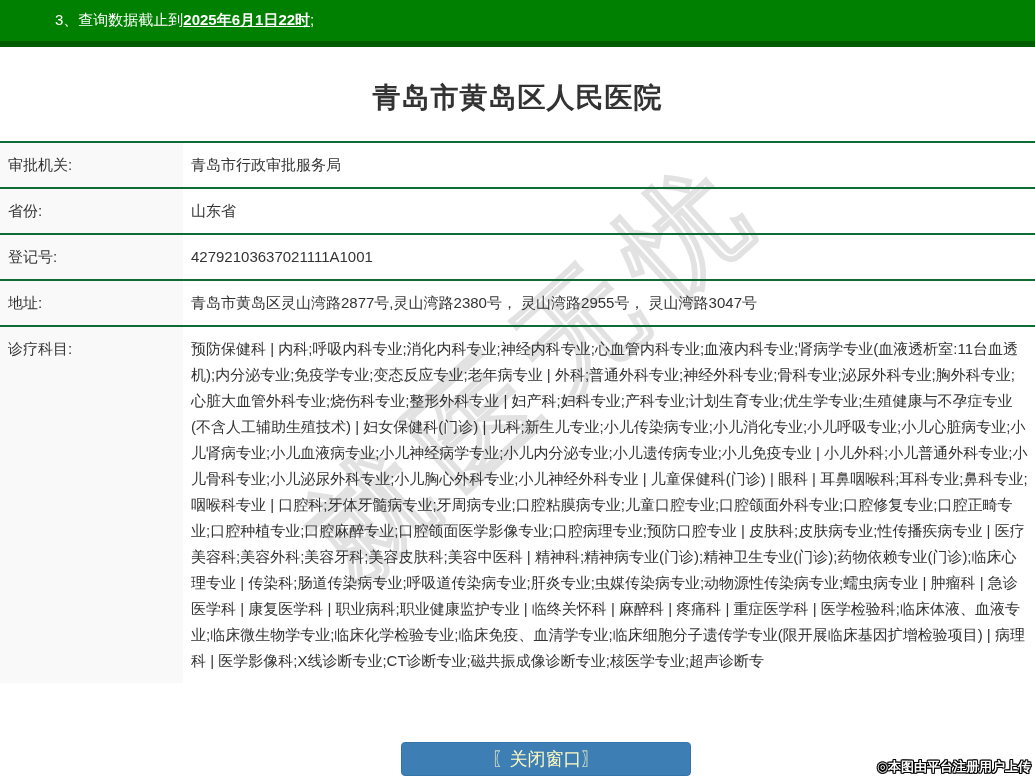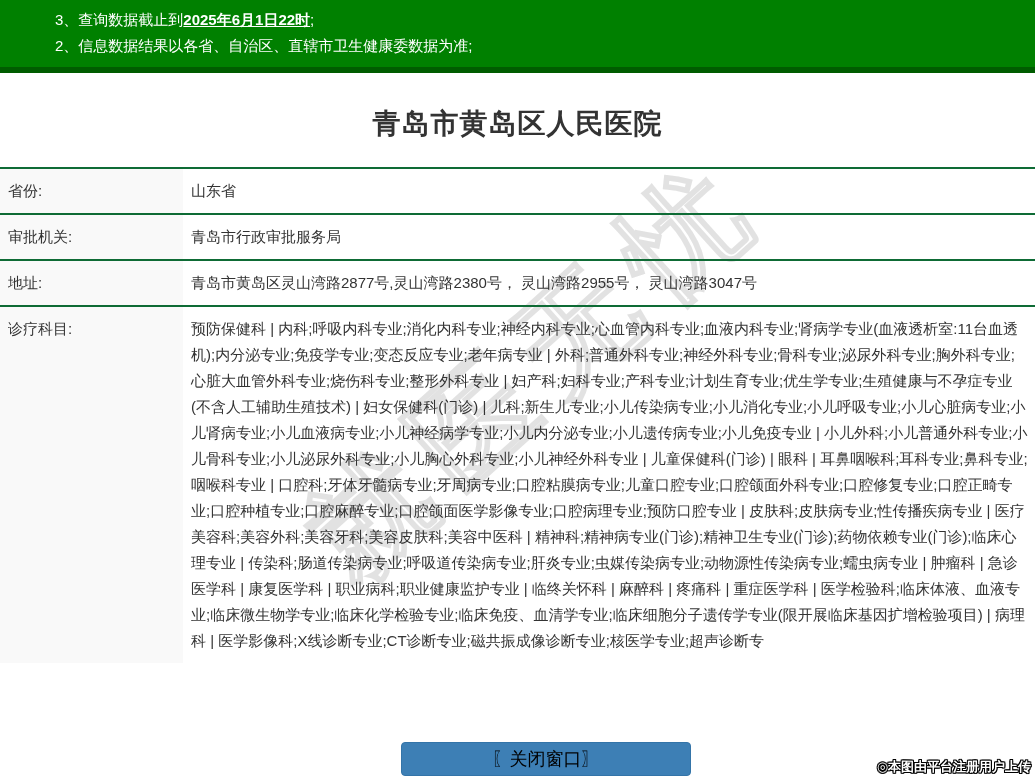--- a/index.html
+++ b/index.html
@@ -98,21 +98,21 @@
   .close-button {
     position: absolute;
     left: 50%;
     bottom: 3px;
     transform: translateX(-50%) translateX(28px);
     width: 290px;
     height: 34px;
     background: #3d7fb5;
     border: 1px solid #3474a8;
     border-radius: 4px;
-    color: #000000;
+    color: #fef9c3;
     font-size: 18px;
     line-height: 32px;
     text-align: center;
     cursor: pointer;
     font-family: inherit;
   }
   .attribution {
     position: absolute;
     right: 4px;
     bottom: 3px;
@@ -126,33 +126,36 @@
 </style>
 </head>
 <body>
 
 <div class="page">
 
   <div class="watermark">就医无忧</div>
 
   <div class="notice-bar">
     <div class="notice-line"><span>3、查询数据截止到</span><b>2025年6月1日22时</b><span>;</span></div>
-    <div class="notice-line"><span>2、信息数据结果以各省、自治区、直辖市卫生健康委数据为准;</span></div>
   </div>
 
   <h1 class="page-title">青岛市黄岛区人民医院</h1>
 
   <div class="info-table">
     <div class="info-row">
+      <div class="cell-label">审批机关:</div>
+      <div class="cell-value">青岛市行政审批服务局</div>
+    </div>
+    <div class="info-row">
       <div class="cell-label">省份:</div>
       <div class="cell-value">山东省</div>
     </div>
     <div class="info-row">
-      <div class="cell-label">审批机关:</div>
-      <div class="cell-value">青岛市行政审批服务局</div>
+      <div class="cell-label">登记号:</div>
+      <div class="cell-value">42792103637021111A1001</div>
     </div>
     <div class="info-row">
       <div class="cell-label">地址:</div>
       <div class="cell-value">青岛市黄岛区灵山湾路2877号,灵山湾路2380号， 灵山湾路2955号， 灵山湾路3047号</div>
     </div>
     <div class="info-row">
       <div class="cell-label">诊疗科目:</div>
       <div class="cell-value">预防保健科 | 内科;呼吸内科专业;消化内科专业;神经内科专业;心血管内科专业;血液内科专业;肾病学专业(血液透析室:11台血透机);内分泌专业;免疫学专业;变态反应专业;老年病专业 | 外科;普通外科专业;神经外科专业;骨科专业;泌尿外科专业;胸外科专业;心脏大血管外科专业;烧伤科专业;整形外科专业 | 妇产科;妇科专业;产科专业;计划生育专业;优生学专业;生殖健康与不孕症专业(不含人工辅助生殖技术) | 妇女保健科(门诊) | 儿科;新生儿专业;小儿传染病专业;小儿消化专业;小儿呼吸专业;小儿心脏病专业;小儿肾病专业;小儿血液病专业;小儿神经病学专业;小儿内分泌专业;小儿遗传病专业;小儿免疫专业 | 小儿外科;小儿普通外科专业;小儿骨科专业;小儿泌尿外科专业;小儿胸心外科专业;小儿神经外科专业 | 儿童保健科(门诊) | 眼科 | 耳鼻咽喉科;耳科专业;鼻科专业;咽喉科专业 | 口腔科;牙体牙髓病专业;牙周病专业;口腔粘膜病专业;儿童口腔专业;口腔颌面外科专业;口腔修复专业;口腔正畸专业;口腔种植专业;口腔麻醉专业;口腔颌面医学影像专业;口腔病理专业;预防口腔专业 | 皮肤科;皮肤病专业;性传播疾病专业 | 医疗美容科;美容外科;美容牙科;美容皮肤科;美容中医科 | 精神科;精神病专业(门诊);精神卫生专业(门诊);药物依赖专业(门诊);临床心理专业 | 传染科;肠道传染病专业;呼吸道传染病专业;肝炎专业;虫媒传染病专业;动物源性传染病专业;蠕虫病专业 | 肿瘤科 | 急诊医学科 | 康复医学科 | 职业病科;职业健康监护专业 | 临终关怀科 | 麻醉科 | 疼痛科 | 重症医学科 | 医学检验科;临床体液、血液专业;临床微生物学专业;临床化学检验专业;临床免疫、血清学专业;临床细胞分子遗传学专业(限开展临床基因扩增检验项目) | 病理科 | 医学影像科;X线诊断专业;CT诊断专业;磁共振成像诊断专业;核医学专业;超声诊断专</div>
     </div>
   </div>

